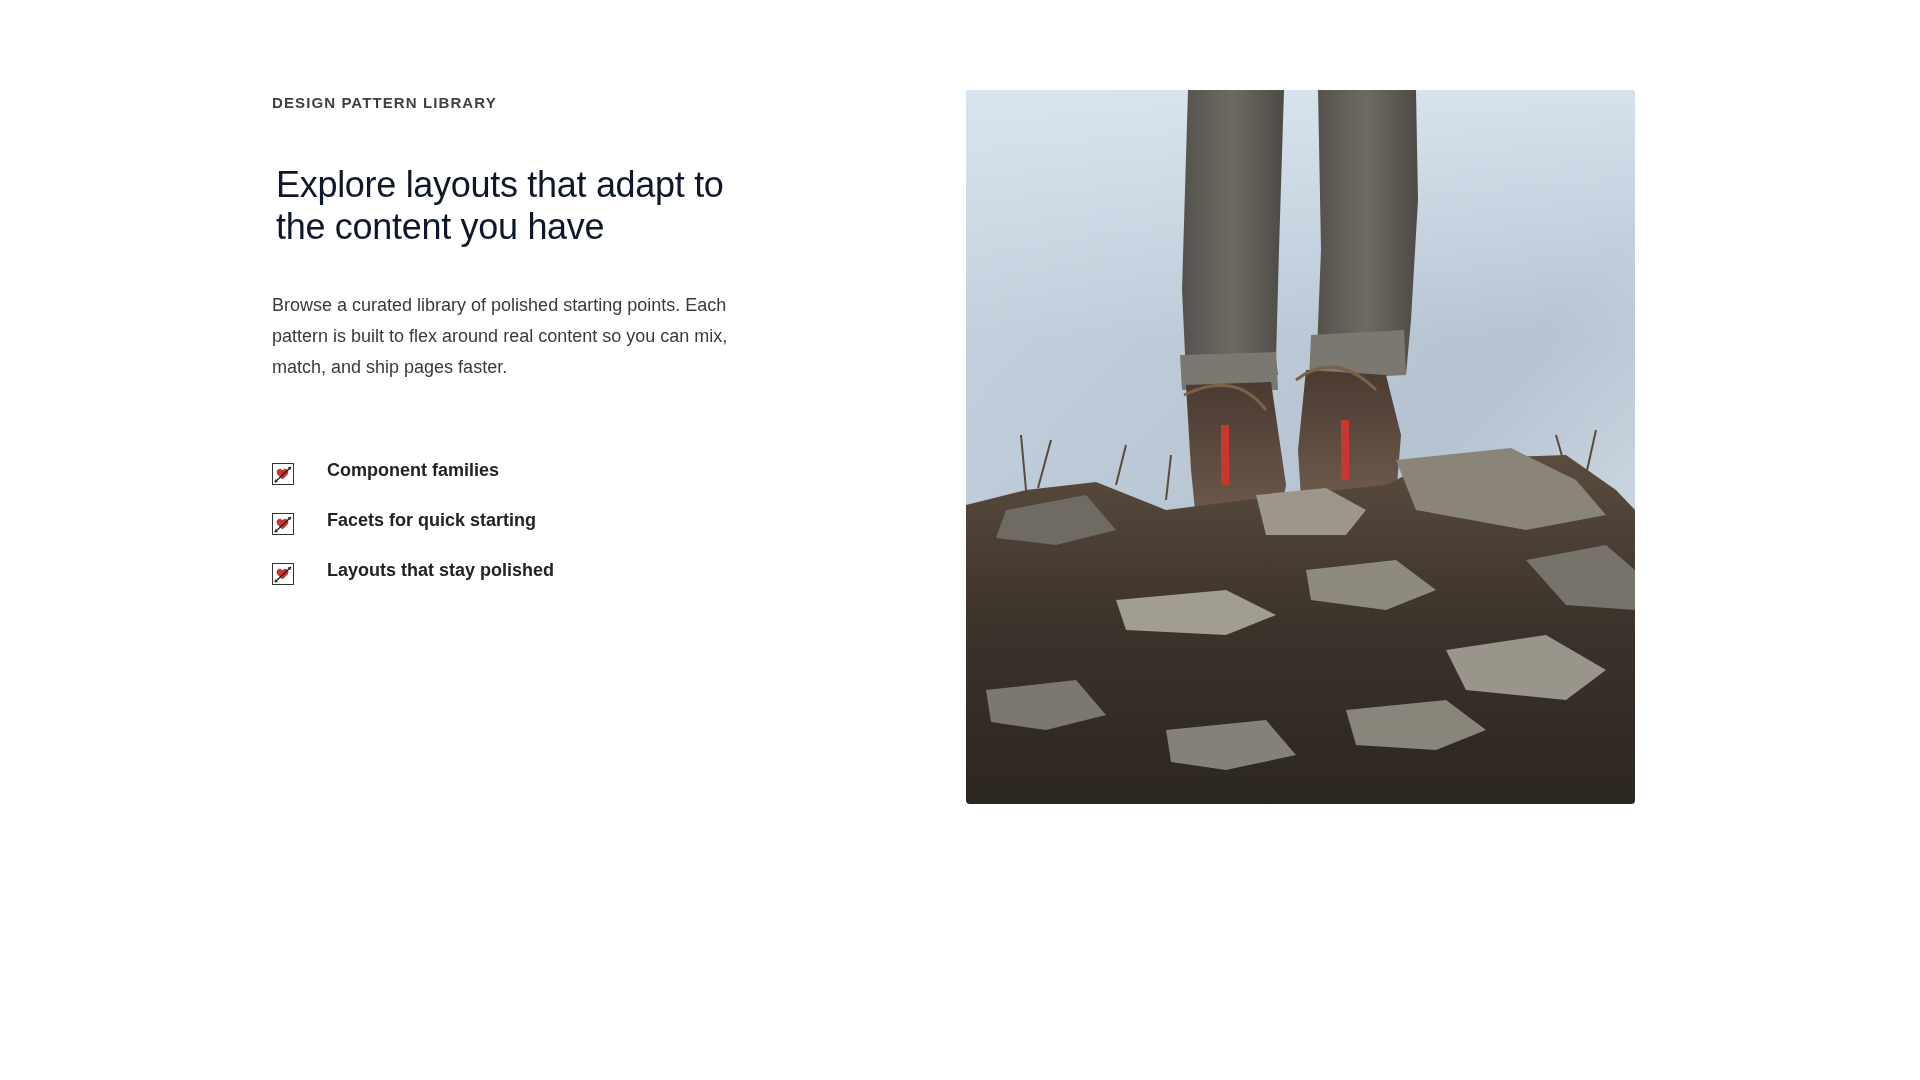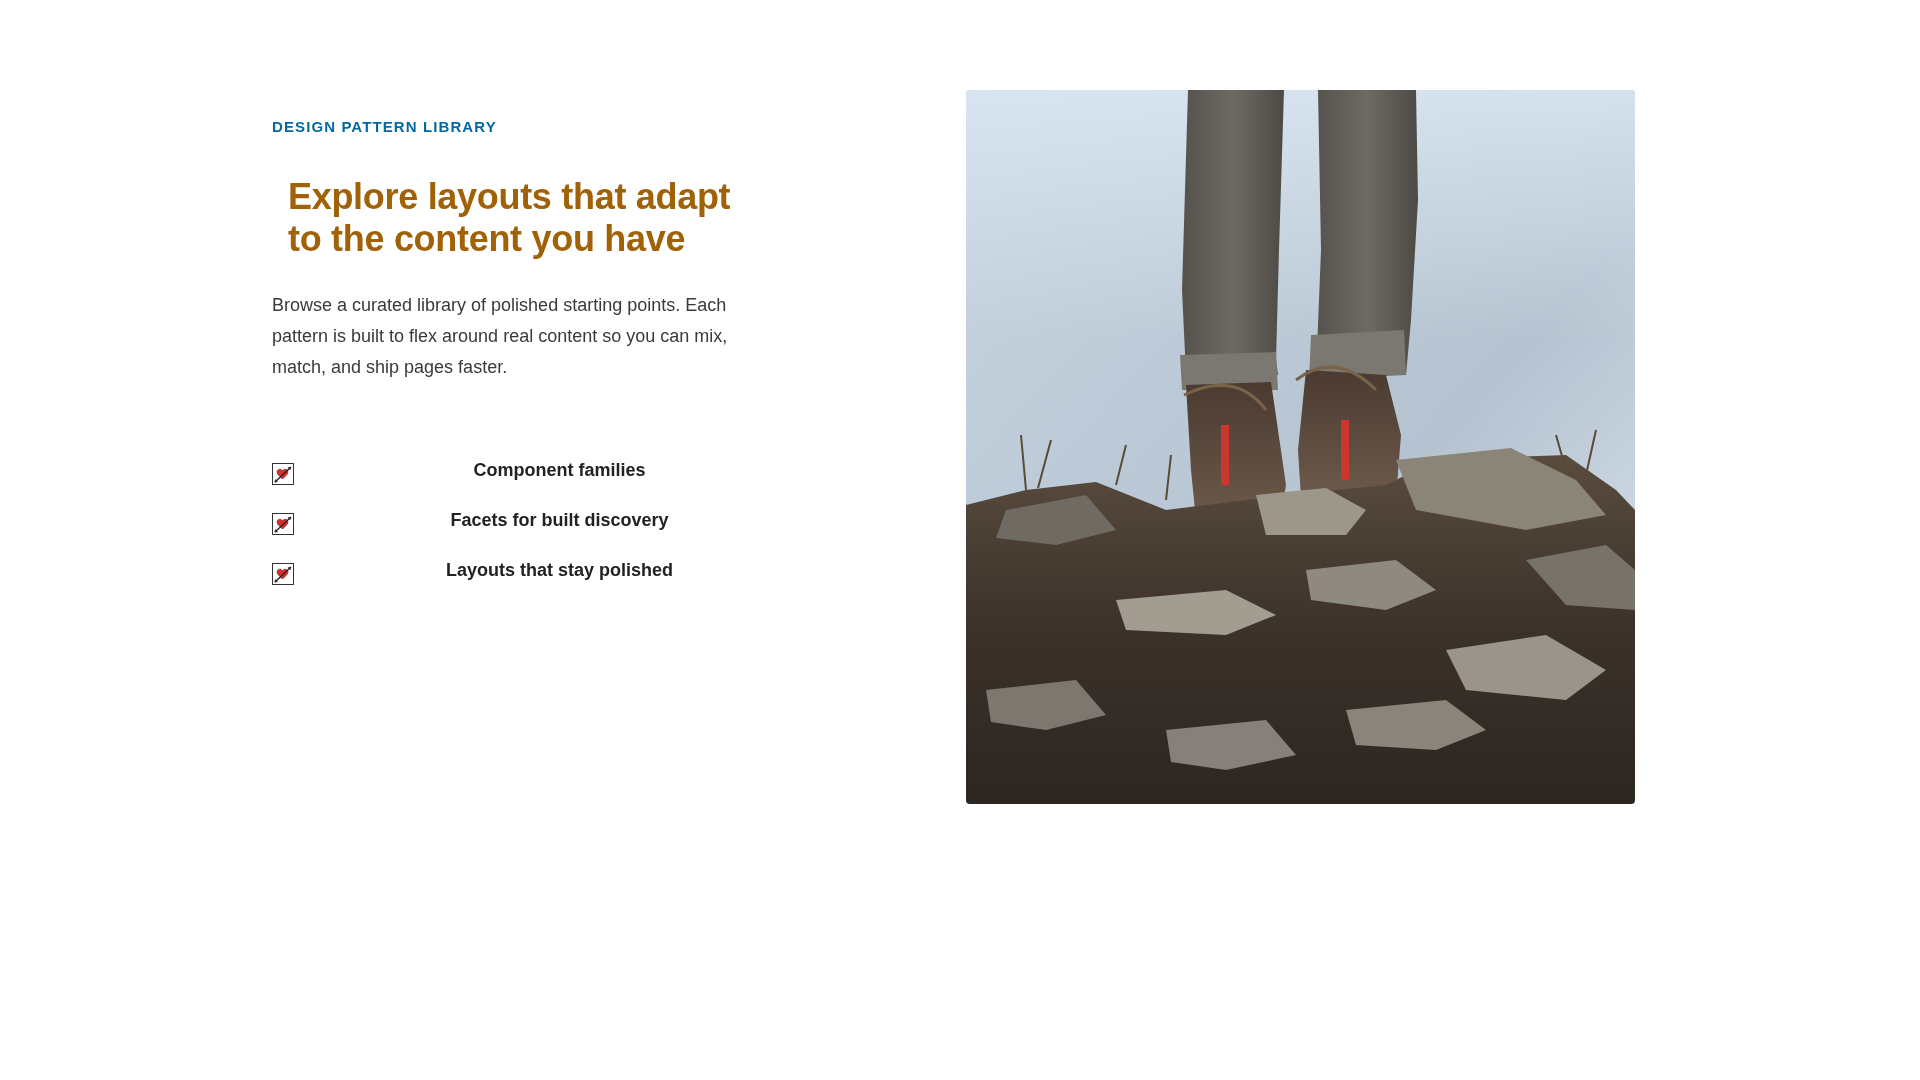--- a/index.html
+++ b/index.html
@@ -1,25 +1,25 @@
 <!DOCTYPE html>
 <html><head>
   <meta charset="utf-8">
   <style>
     html, body { margin: 0; padding: 0; background: #ffffff; }
     body { width: 1920px; height: 1080px; position: relative; overflow: hidden;
            font-family: "Liberation Sans", "DejaVu Sans", sans-serif; color: #1a1a1a; }
     .left { position: absolute; left: 272px; top: 0; width: 520px; }
     .eyebrow { position: absolute; top: 94px; left: 0; font-size: 15px; font-weight: 700;
-               letter-spacing: 1.1px; color: #0369a1; text-transform: uppercase; white-space: nowrap; margin-top: 24px; }
-    .headline { position: absolute; top: 160px; left: 0; width: 470px; margin: 16px;
-                font-size: 36px; line-height: 42px; font-weight: 700; color: #a16207; letter-spacing: -0.3px; }
+               letter-spacing: 1.1px; color: #404040; text-transform: uppercase; white-space: nowrap; }
+    .headline { position: absolute; top: 160px; left: 0; width: 470px; margin: 4px;
+                font-size: 36px; line-height: 42px; font-weight: 400; color: #0f172a; letter-spacing: -0.3px; }
     .lead { position: absolute; top: 290px; left: 0; width: 470px; margin: 0;
             font-size: 18px; line-height: 31px; color: #3a3a3a; }
-    .features { position: absolute; top: 458px; left: 0; width: 520px; text-align: center; }
+    .features { position: absolute; top: 458px; left: 0; width: 520px; }
     .feature { position: relative; padding-left: 55px; margin-bottom: 26px; }
     .feature .icon { position: absolute; left: 0; top: 5px; width: 22px; height: 22px;
                      border: 1px solid #333; box-sizing: border-box; background: #fff; }
     .feature .icon svg { display: block; width: 20px; height: 20px; }
     .feature-title { font-size: 18px; font-weight: 700; line-height: 24px; color: #222; margin: 0 0 12px 0; }
     .feature-desc { font-size: 17px; line-height: 25px; color: #3d3d3d; margin: 0; width: 465px; }
     .hero-image { position: absolute; left: 966px; top: 90px; width: 669px; height: 714px;
                   border-radius: 4px; overflow: hidden; background: #c9d4de; }
     .hero-image svg { display: block; width: 100%; height: 100%; }
   </style>
@@ -46,21 +46,21 @@
 
     <div class="feature">
       <span class="icon">
         <svg viewBox="0 0 20 20">
           <path d="M4 8 C4 5,8 4,9.5 7 C11 4,15 5,15 8 C15 11,10 14,9.5 15 C9 14,4 11,4 8Z" fill="#d9302c" stroke="#7a1010" stroke-width="0.6"></path>
           <line x1="2" y1="18" x2="18" y2="3" stroke="#222" stroke-width="1.3"></line>
           <path d="M18 3 L14.5 3.6 L17.3 6.3 Z" fill="#222"></path>
           <path d="M2 18 L2.5 15.5 M2 18 L4.5 17.5" stroke="#222" stroke-width="1"></path>
         </svg>
       </span>
-      <div class="feature-title">Facets for built discovery</div>
+      <div class="feature-title">Facets for quick starting</div>
     </div>
 
     <div class="feature">
       <span class="icon">
         <svg viewBox="0 0 20 20">
           <path d="M4 8 C4 5,8 4,9.5 7 C11 4,15 5,15 8 C15 11,10 14,9.5 15 C9 14,4 11,4 8Z" fill="#d9302c" stroke="#7a1010" stroke-width="0.6"></path>
           <line x1="2" y1="18" x2="18" y2="3" stroke="#222" stroke-width="1.3"></line>
           <path d="M18 3 L14.5 3.6 L17.3 6.3 Z" fill="#222"></path>
           <path d="M2 18 L2.5 15.5 M2 18 L4.5 17.5" stroke="#222" stroke-width="1"></path>
         </svg>

